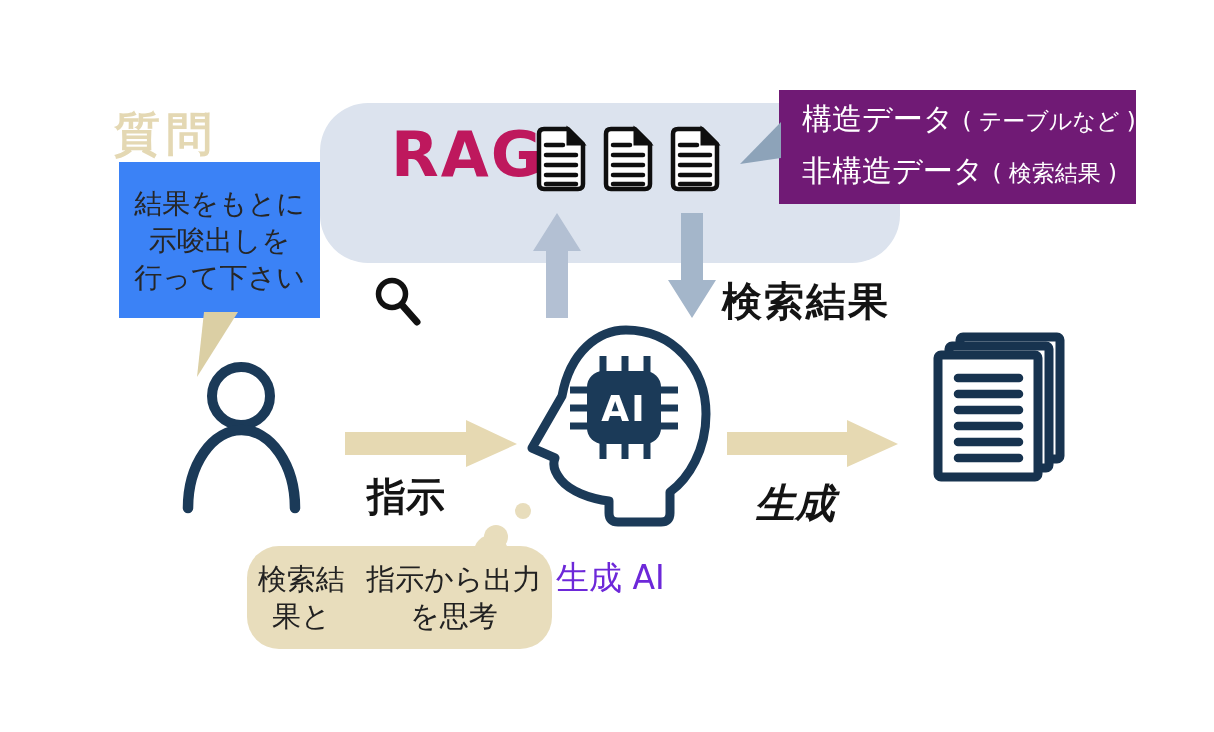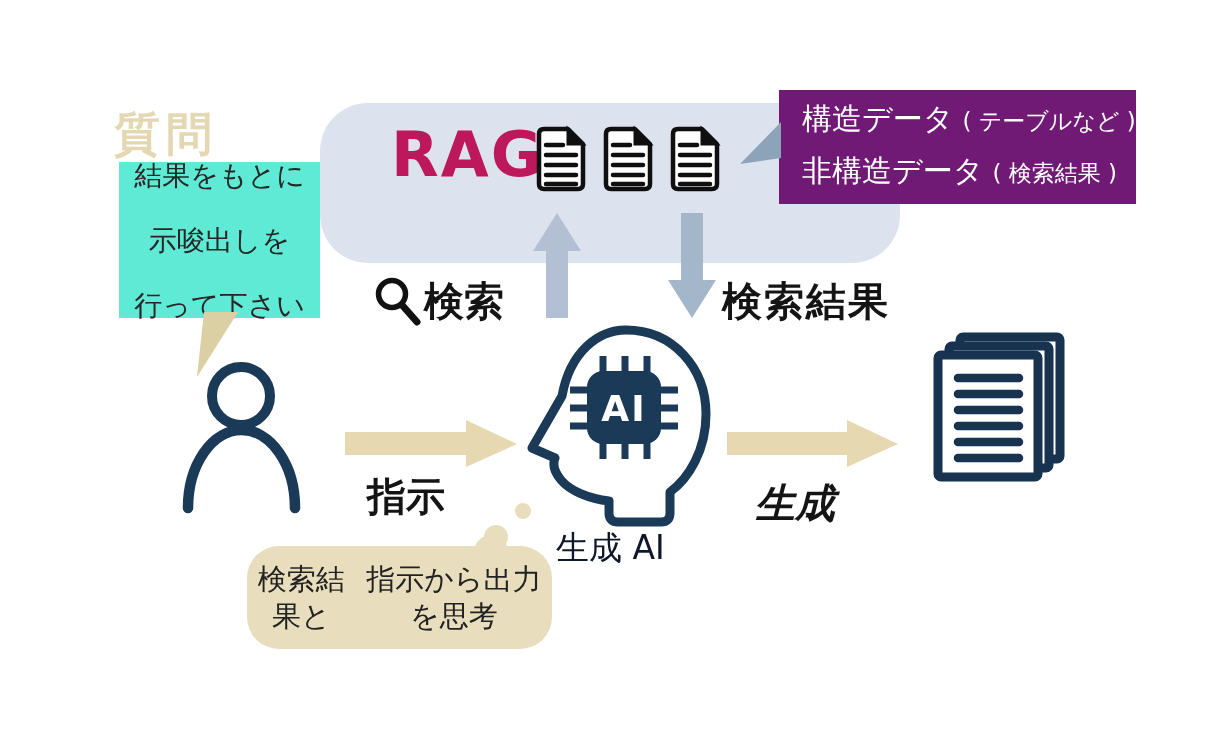--- a/index.html
+++ b/index.html
@@ -8,43 +8,43 @@
     font-family:"DejaVu Sans","Liberation Sans",sans-serif;
   }
   .abs{position:absolute;}
   
   .question-tag{
     left:114px;top:104px;font-size:46px;font-weight:700;letter-spacing:6px;
     color:#e4d8b3;z-index:1;
   }
   
   .question-bubble{
-    left:119px;top:162px;width:201px;height:156px;background:#5eead4;z-index:2;
+    left:119px;top:162px;width:201px;height:156px;background:#3b82f6;z-index:2;
     display:flex;flex-direction:column;justify-content:center;align-items:center;
-    text-align:left;color:#262626;font-size:28px;line-height:37px;font-weight:500;gap:28px;
+    text-align:left;color:#262626;font-size:28px;line-height:37px;font-weight:500;
   }
   
   .rag-panel{left:320px;top:103px;width:580px;height:160px;border-radius:48px;background:#dce3ee;z-index:0;}
   .rag-title{left:391px;top:118px;font-size:62px;font-weight:800;letter-spacing:2px;color:#be185d;z-index:2;}
   
   .data-callout{
     left:779px;top:90px;width:357px;height:114px;background:#701a75;z-index:2;
     display:flex;flex-direction:column;justify-content:center;padding-left:23px;box-sizing:border-box;
     color:#ffffff;
   }
   .data-callout .line{line-height:47px;white-space:nowrap;}
   .data-callout .main{font-size:30px;font-weight:500;}
   .data-callout .sub{font-size:23px;font-weight:500;margin-left:4px;}
   
   .flow-label{color:#141414;font-weight:700;z-index:4;white-space:nowrap;}
   .label-search{left:424px;top:274px;font-size:40px;}
   .label-search-result{left:722px;top:274px;font-size:40px;letter-spacing:2px;}
   .label-instruct{left:367px;top:470px;font-size:39px;}
   .label-generate{left:755px;top:476px;font-size:40px;font-style:italic;}
-  .label-gen-ai{left:556px;top:526px;font-size:33px;font-weight:500;color:#0f172a;z-index:4;}
+  .label-gen-ai{left:556px;top:556px;font-size:33px;font-weight:500;color:#6d28d9;z-index:4;}
   .label-answer{left:951px;top:488px;font-size:41px;font-weight:500;color:#141414;z-index:4;}
   
   .thought-bubble{
     left:247px;top:546px;width:305px;height:103px;border-radius:32px;background:#e8ddbc;z-index:2;
     display:flex;flex-direction:row;justify-content:center;align-items:center;
     text-align:center;color:#222;font-size:29px;line-height:37px;font-weight:500;
   }
   .icon-layer{left:0;top:0;width:1214px;height:732px;z-index:3;pointer-events:none;}
 </style>
 </head>
@@ -176,19 +176,18 @@
         <line x1="958" y1="378" x2="1019" y2="378"></line>
         <line x1="958" y1="394" x2="1019" y2="394"></line>
         <line x1="958" y1="410" x2="1019" y2="410"></line>
         <line x1="958" y1="426" x2="1019" y2="426"></line>
         <line x1="958" y1="442" x2="1019" y2="442"></line>
         <line x1="958" y1="458" x2="1019" y2="458"></line>
       </g>
     </g>
   </svg>
 
-  <div class="abs flow-label label-search">検索</div>
   <div class="abs flow-label label-search-result">検索結果</div>
   <div class="abs flow-label label-instruct">指示</div>
   <div class="abs flow-label label-generate">生成</div>
   <div class="abs label-gen-ai">生成 AI</div>
 
 </div>
 
 </body></html>

